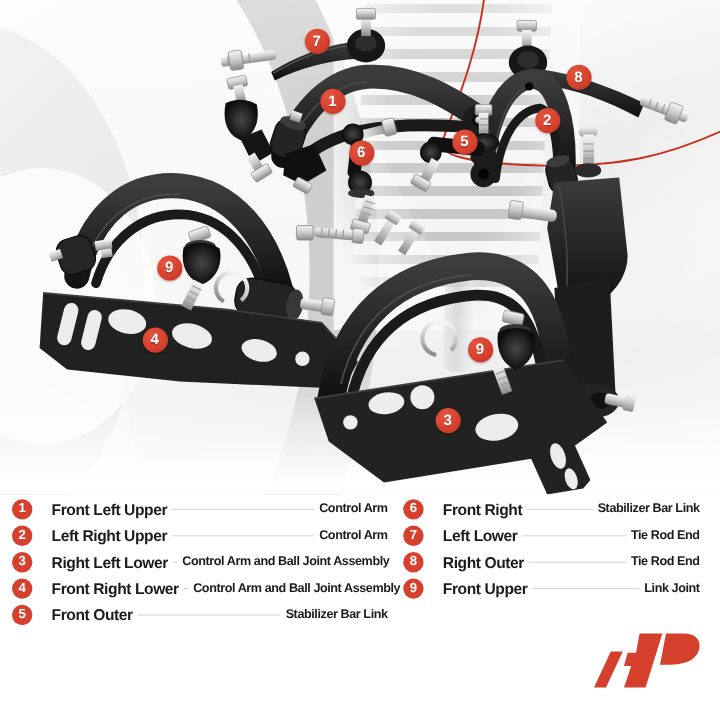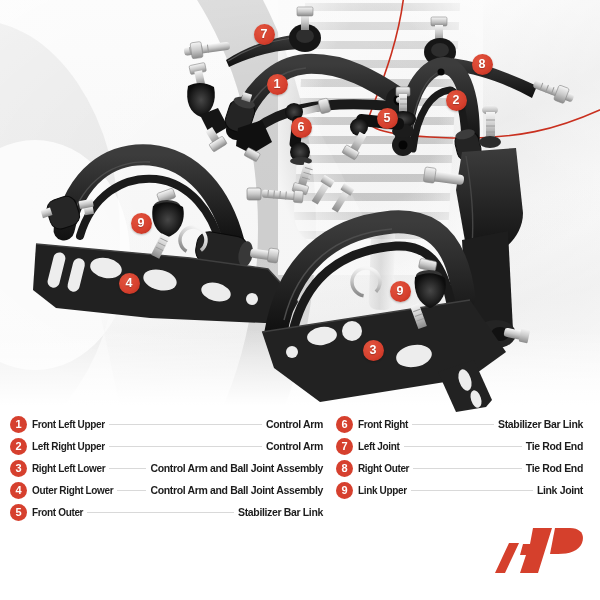--- a/index.html
+++ b/index.html
@@ -36,21 +36,21 @@
       color:#fff;font:700 12.5px/21px "Liberation Sans",sans-serif;text-align:center;
       text-shadow:0 1px 1px rgba(0,0,0,.25);box-shadow:0 1px 2px rgba(0,0,0,.25);}
   
   .legend{position:absolute;left:0;top:413px;width:600px;}
   .lcol{position:absolute;top:0;}
   .lcol.left{left:10px;width:313px;}
   .lcol.right{left:336px;width:247px;}
   .lrow{display:flex;align-items:center;height:22px;}
   .nbadge{flex:0 0 17px;width:17px;height:17px;border-radius:50%;background:var(--accent,#d6402e);
       color:#fff;font:700 11px/17px "Liberation Sans",sans-serif;text-align:center;}
-  .lab{font-weight:700;font-size:10px;letter-spacing:-.35px;color:#1c1c1c;white-space:nowrap;margin-left:5px;}
+  .lab{font-weight:700;font-size:13px;letter-spacing:-.35px;color:#1c1c1c;white-space:nowrap;margin-left:16px;}
   .lead{flex:1;min-width:4px;height:0;border-top:1px solid var(--rule,#d9d9d9);margin:0 4px;}
   .val{font-weight:700;font-size:10.5px;letter-spacing:-.35px;color:#1c1c1c;white-space:nowrap;}
   
   .logo{position:absolute;left:492px;top:527px;}
 </style>
 </head>
 <body>
 
 <div class="stage">
 
@@ -331,53 +331,53 @@
         <span class="val">Control Arm</span>
       </div>
       <div class="lrow">
         <span class="nbadge">3</span>
         <span class="lab">Right Left Lower</span>
         <span class="lead"></span>
         <span class="val">Control Arm and Ball Joint Assembly</span>
       </div>
       <div class="lrow">
         <span class="nbadge">4</span>
-        <span class="lab">Outer Right Lower</span>
+        <span class="lab">Front Right Lower</span>
         <span class="lead"></span>
         <span class="val">Control Arm and Ball Joint Assembly</span>
       </div>
       <div class="lrow">
         <span class="nbadge">5</span>
         <span class="lab">Front Outer</span>
         <span class="lead"></span>
         <span class="val">Stabilizer Bar Link</span>
       </div>
     </div>
     <div class="lcol right">
       <div class="lrow">
         <span class="nbadge">6</span>
         <span class="lab">Front Right</span>
         <span class="lead"></span>
         <span class="val">Stabilizer Bar Link</span>
       </div>
       <div class="lrow">
         <span class="nbadge">7</span>
-        <span class="lab">Left Joint</span>
+        <span class="lab">Left Lower</span>
         <span class="lead"></span>
         <span class="val">Tie Rod End</span>
       </div>
       <div class="lrow">
         <span class="nbadge">8</span>
         <span class="lab">Right Outer</span>
         <span class="lead"></span>
         <span class="val">Tie Rod End</span>
       </div>
       <div class="lrow">
         <span class="nbadge">9</span>
-        <span class="lab">Link Upper</span>
+        <span class="lab">Front Upper</span>
         <span class="lead"></span>
         <span class="val">Link Joint</span>
       </div>
     </div>
   </div>
 
   <svg class="logo" width="92" height="50" viewBox="0 0 92 50">
     <path d="M 17,16 L 27,16 L 13,46 L 3,46 Z" fill="#d5402c" style="fill:var(--logo-red,#d5402c)"></path>
     <path d="M 41,1 L 60,1 L 46,46 L 28,46 L 34,28 L 28,28 L 31,17 L 38,17 Z" fill="#d5402c" style="fill:var(--logo-red,#d5402c)"></path>
     <path d="M 63,1 L 78,1 C 89,1 93,8 90,16 C 87,24 77,27 66,27 L 58,27 Z" fill="#d5402c" style="fill:var(--logo-red,#d5402c)"></path>

